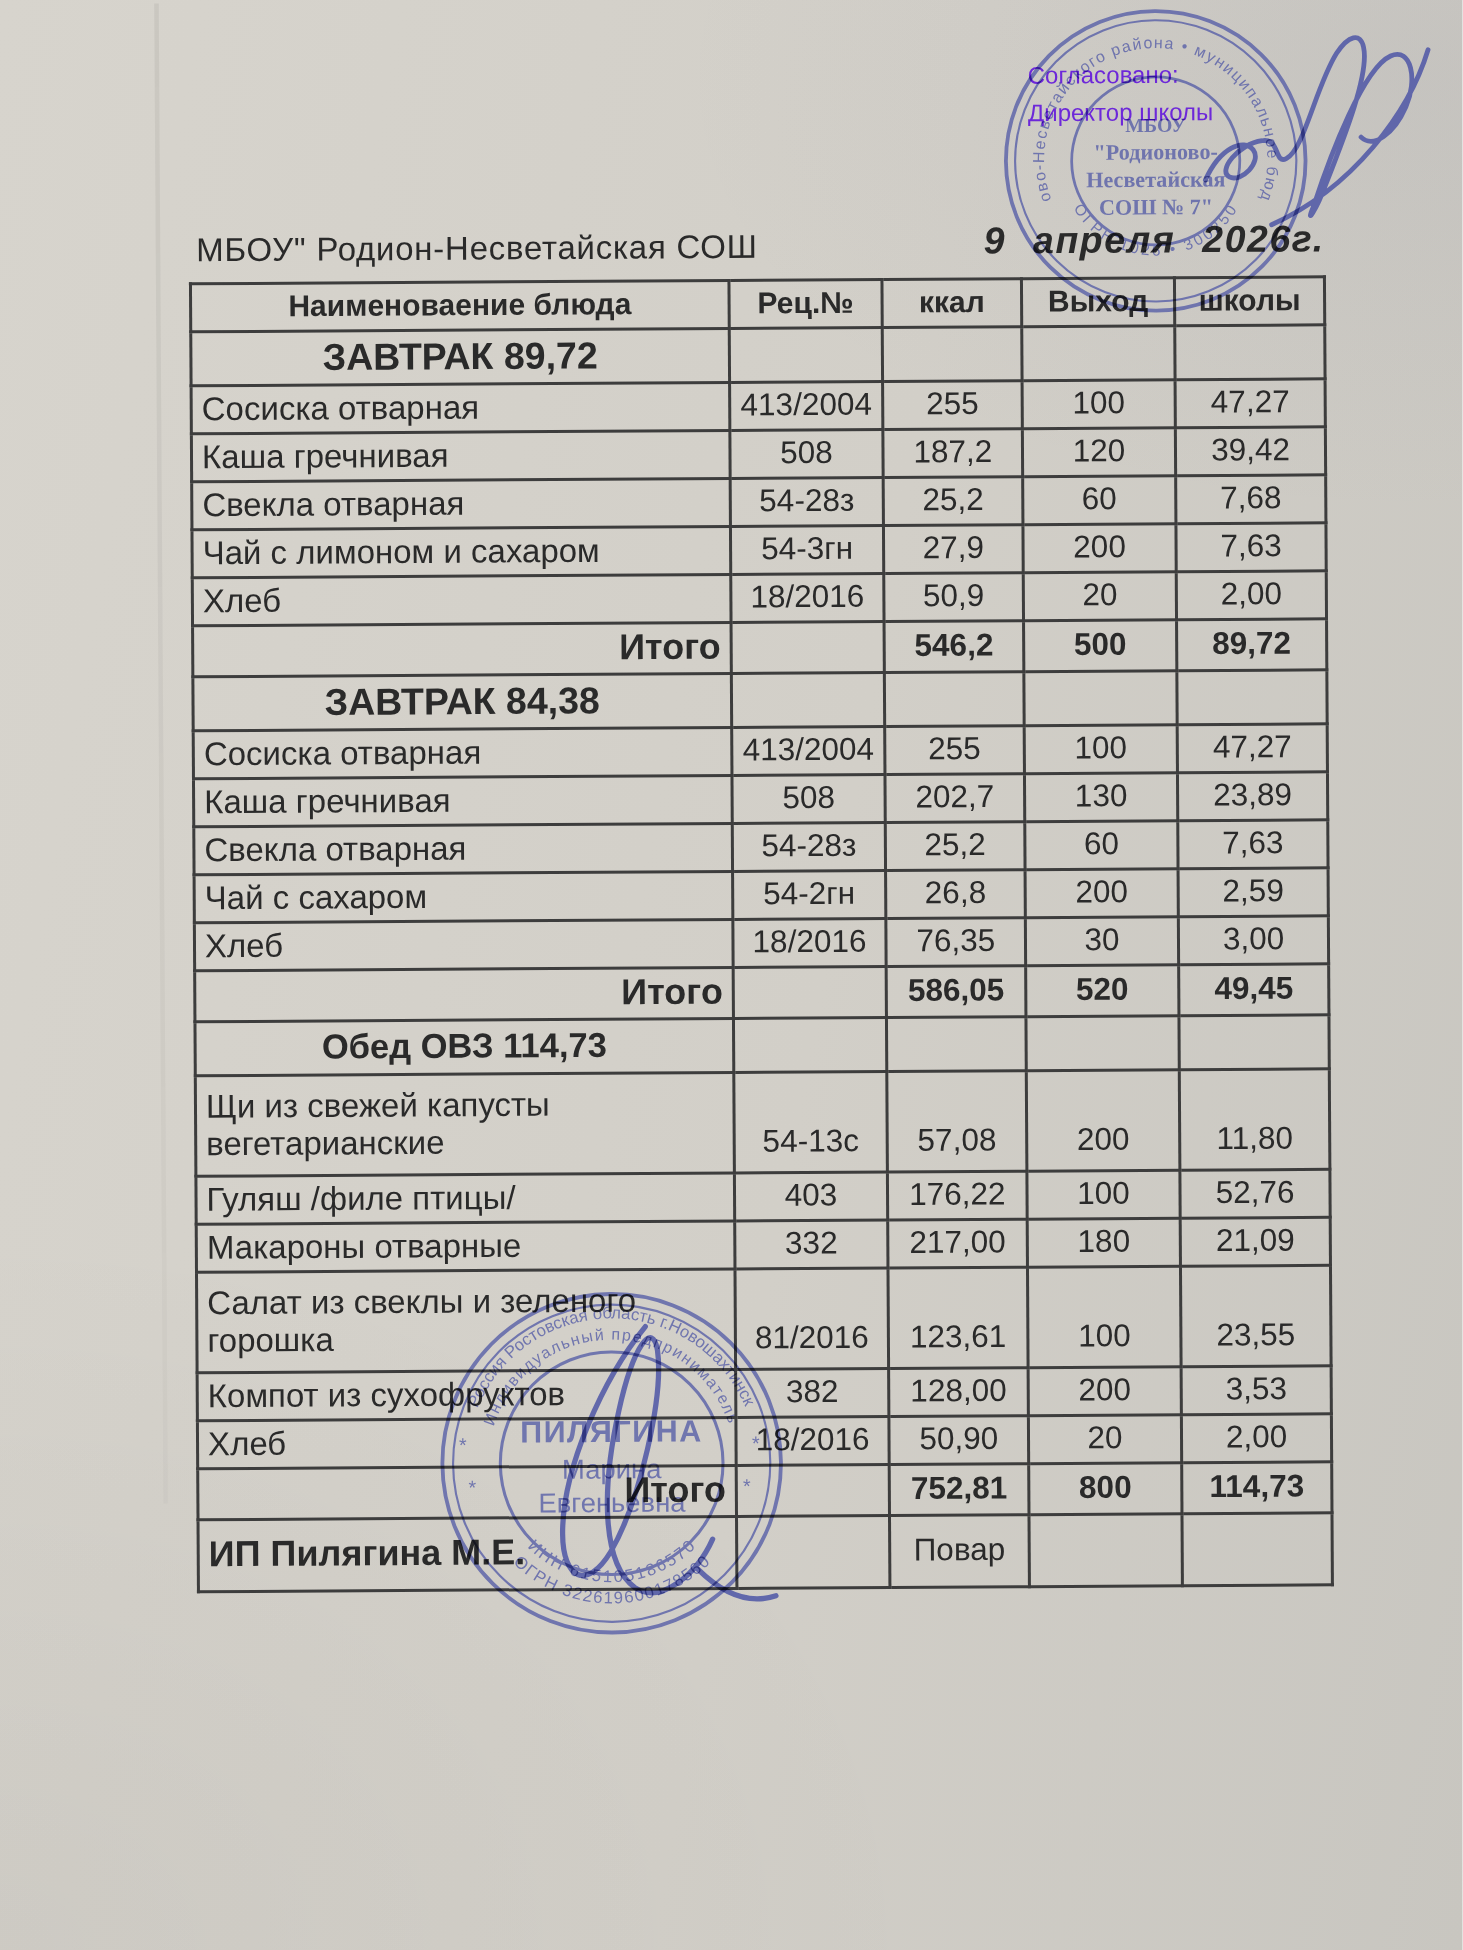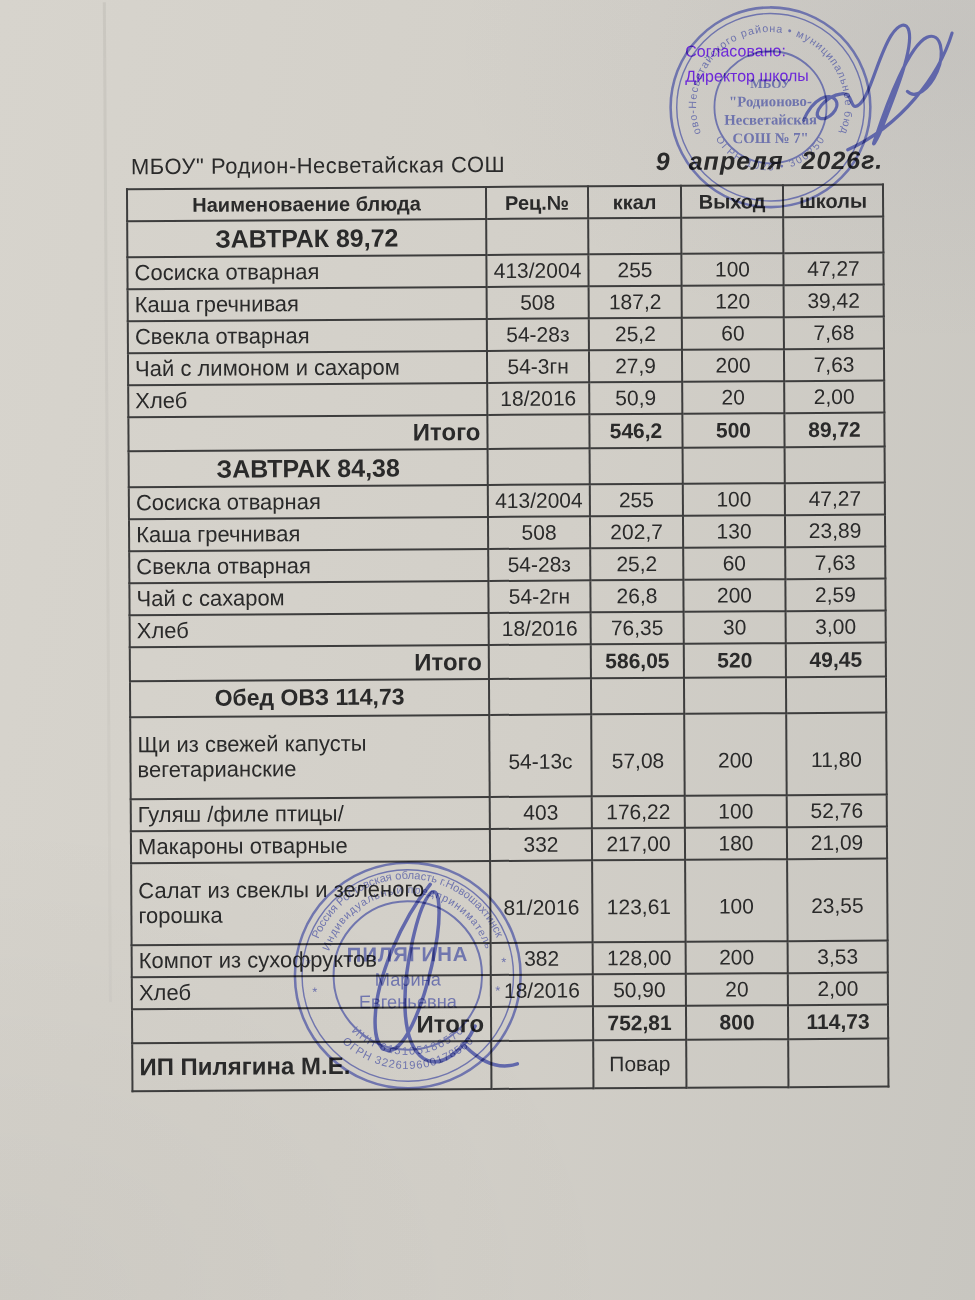--- a/index.html
+++ b/index.html
@@ -29,21 +29,21 @@
   table.menu{position:absolute;left:128px;top:186px;width:756px;border-collapse:collapse;
     table-layout:fixed;}
   .menu td,.menu th{border:2px solid var(--line);padding:0 6px;overflow:hidden;}
   .menu thead th{font-size:20px;font-weight:bold;text-align:center;height:30px;}
   .c0{text-align:left;white-space:pre-line;line-height:1.12;font-size:22px;}
   .cn{text-align:center;font-size:21px;}
   .item td{height:30px;}
   .sec td{height:34px;}
   .secname{text-align:center;font-weight:bold;font-size:25px;}
   .two td{height:58px;}
-  .two .cn{vertical-align:bottom;padding-bottom:22px;}
+  .two .cn{vertical-align:bottom;padding-bottom:7px;}
   .two .c0{vertical-align:middle;}
   .total td{height:32px;font-weight:bold;}
   .tlabel{text-align:right;font-size:24px;padding-right:10px;}
   .foot td{height:46px;vertical-align:middle;}
   .flabel{font-weight:bold;font-size:24px;}
   .fchef{font-weight:normal;}
   .stamp{position:absolute;opacity:.82;mix-blend-mode:multiply;}
   .stamp text{fill:var(--stamp);}
   .stamp .rng{font-family:"Liberation Sans",sans-serif;}
   .stamp .ser{font-family:"Liberation Serif",serif;font-weight:bold;}

